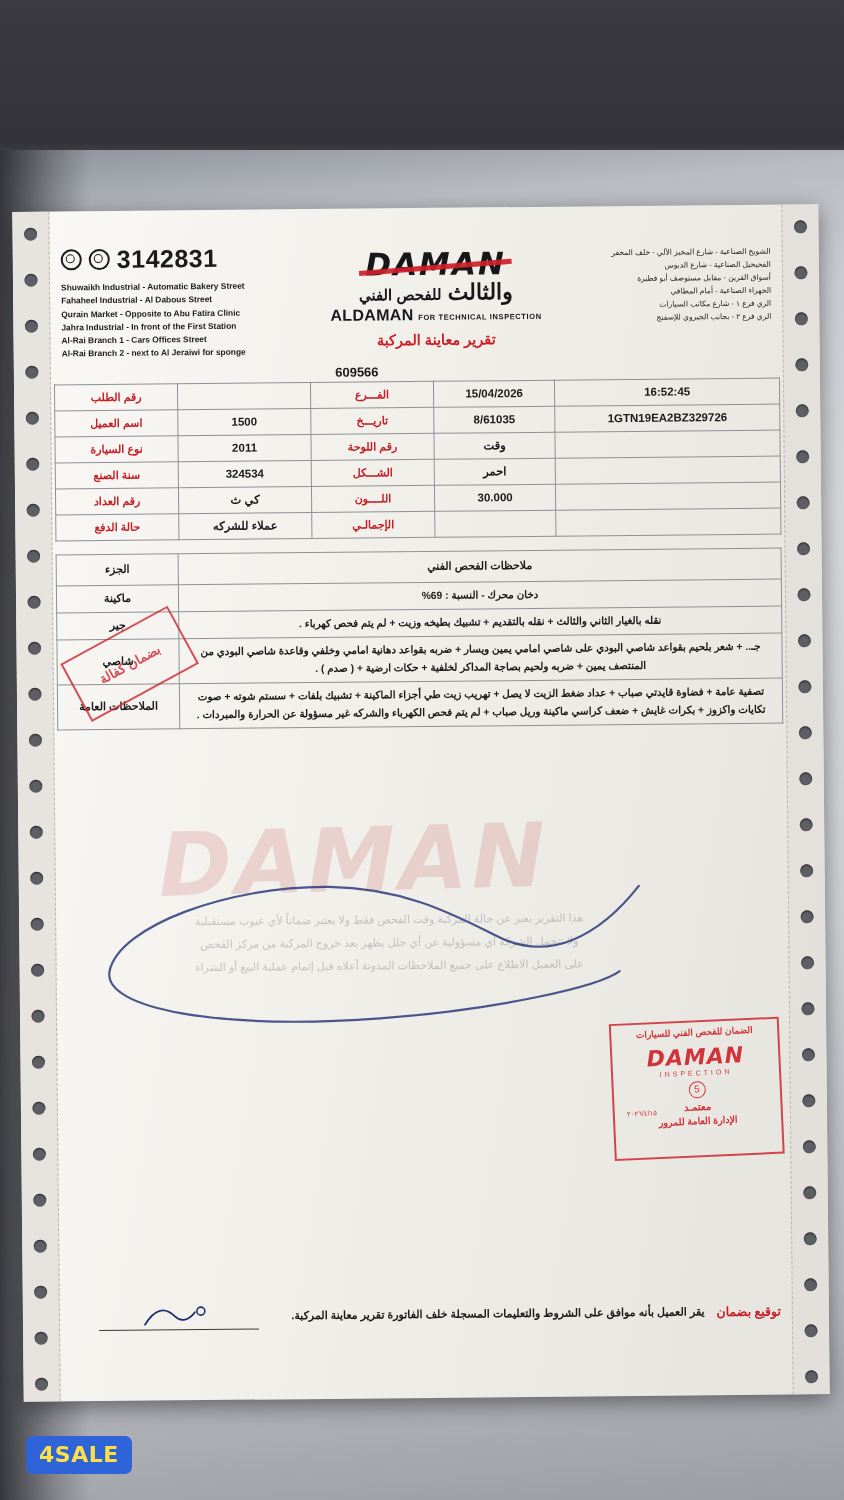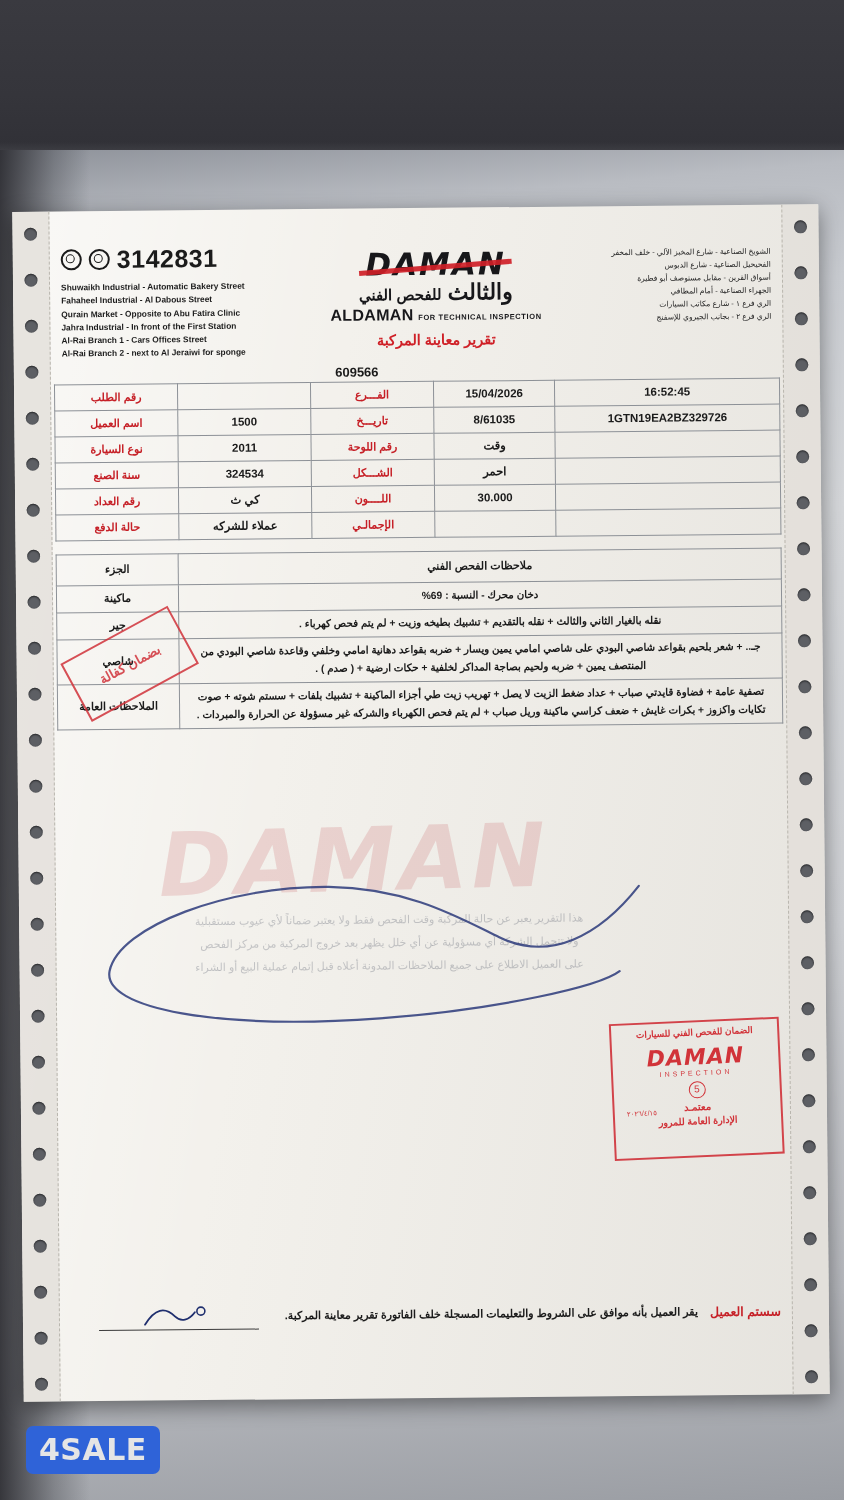--- a/index.html
+++ b/index.html
@@ -289,22 +289,22 @@
     position: absolute; left: 36px; bottom: 62px; width: 160px;
     border-bottom: 1px solid #3a3a3a;
   }
   .cust-sig { position: absolute; left: 78px; bottom: 64px; }
 
   
   .badge {
     position: absolute;
     left: 26px; bottom: 26px;
     background: #2f63d8;
-    color: #e5e5e5;
-    font-size: 30px; font-weight: bold;
+    color: #fde047;
+    font-size: 22px; font-weight: bold;
     padding: 6px 13px 7px 13px;
     border-radius: 7px;
     letter-spacing: .5px;
     font-family: "DejaVu Sans", sans-serif;
   }
 </style>
 </head>
 <body>
 
 <div class="photo-frame">
@@ -496,21 +496,21 @@
       </tbody>
         </table>
 
       <div class="signature-area">
         <svg class="sig-svg" width="600" height="170" viewBox="0 0 600 170">
           <path d="M560 20 C520 70, 470 95, 420 70 C380 50, 330 20, 250 18 C150 16, 40 55, 30 100 C22 138, 140 160, 300 150 C420 142, 520 120, 540 105" fill="none" stroke="#2b3a7a" stroke-width="2.2" stroke-linecap="round" opacity=".85"></path>
         </svg>
       </div>
 
       <div class="footer-line">
-        <span class="lbl">سستم العميل</span>
+        <span class="lbl">توقيع بضمان</span>
         <span class="txt">يقر العميل بأنه موافق على الشروط والتعليمات المسجلة خلف الفاتورة تقرير معاينة المركبة.</span>
       </div>
       <div class="sig-line"></div>
       <svg class="cust-sig" width="70" height="26" viewBox="0 0 70 26">
         <path d="M4 22 C14 6, 24 4, 34 14 C40 20, 48 18, 54 10" fill="none" stroke="#1f2f6e" stroke-width="1.8" stroke-linecap="round"></path>
         <circle cx="60" cy="9" r="4" fill="none" stroke="#1f2f6e" stroke-width="1.6"></circle>
       </svg>
     </div>
 
     <div class="stamp-kafala">بضمان كفالة</div>

